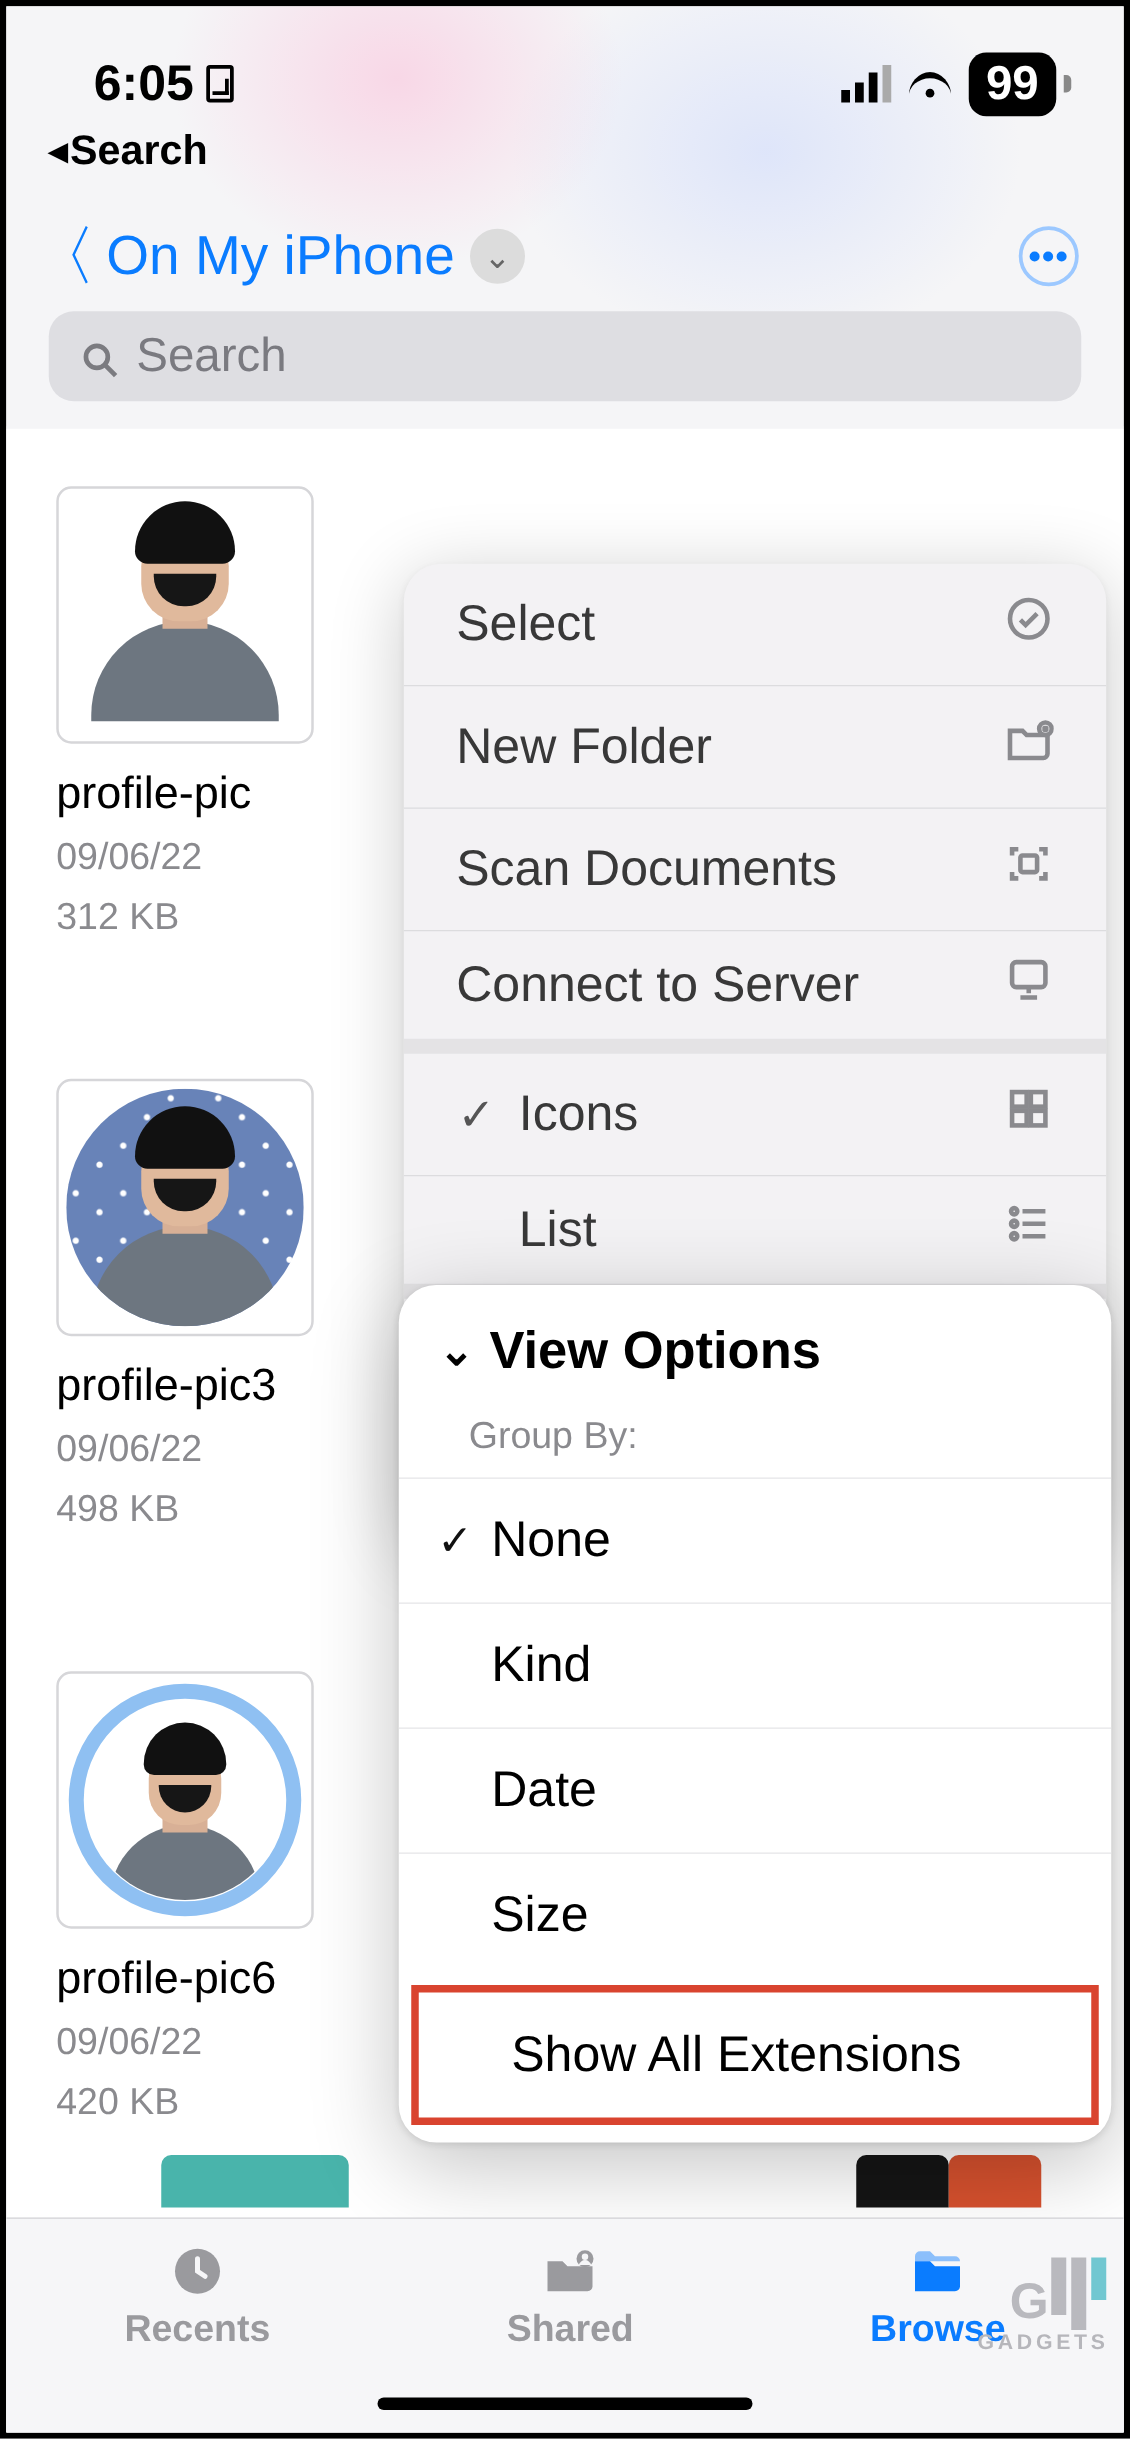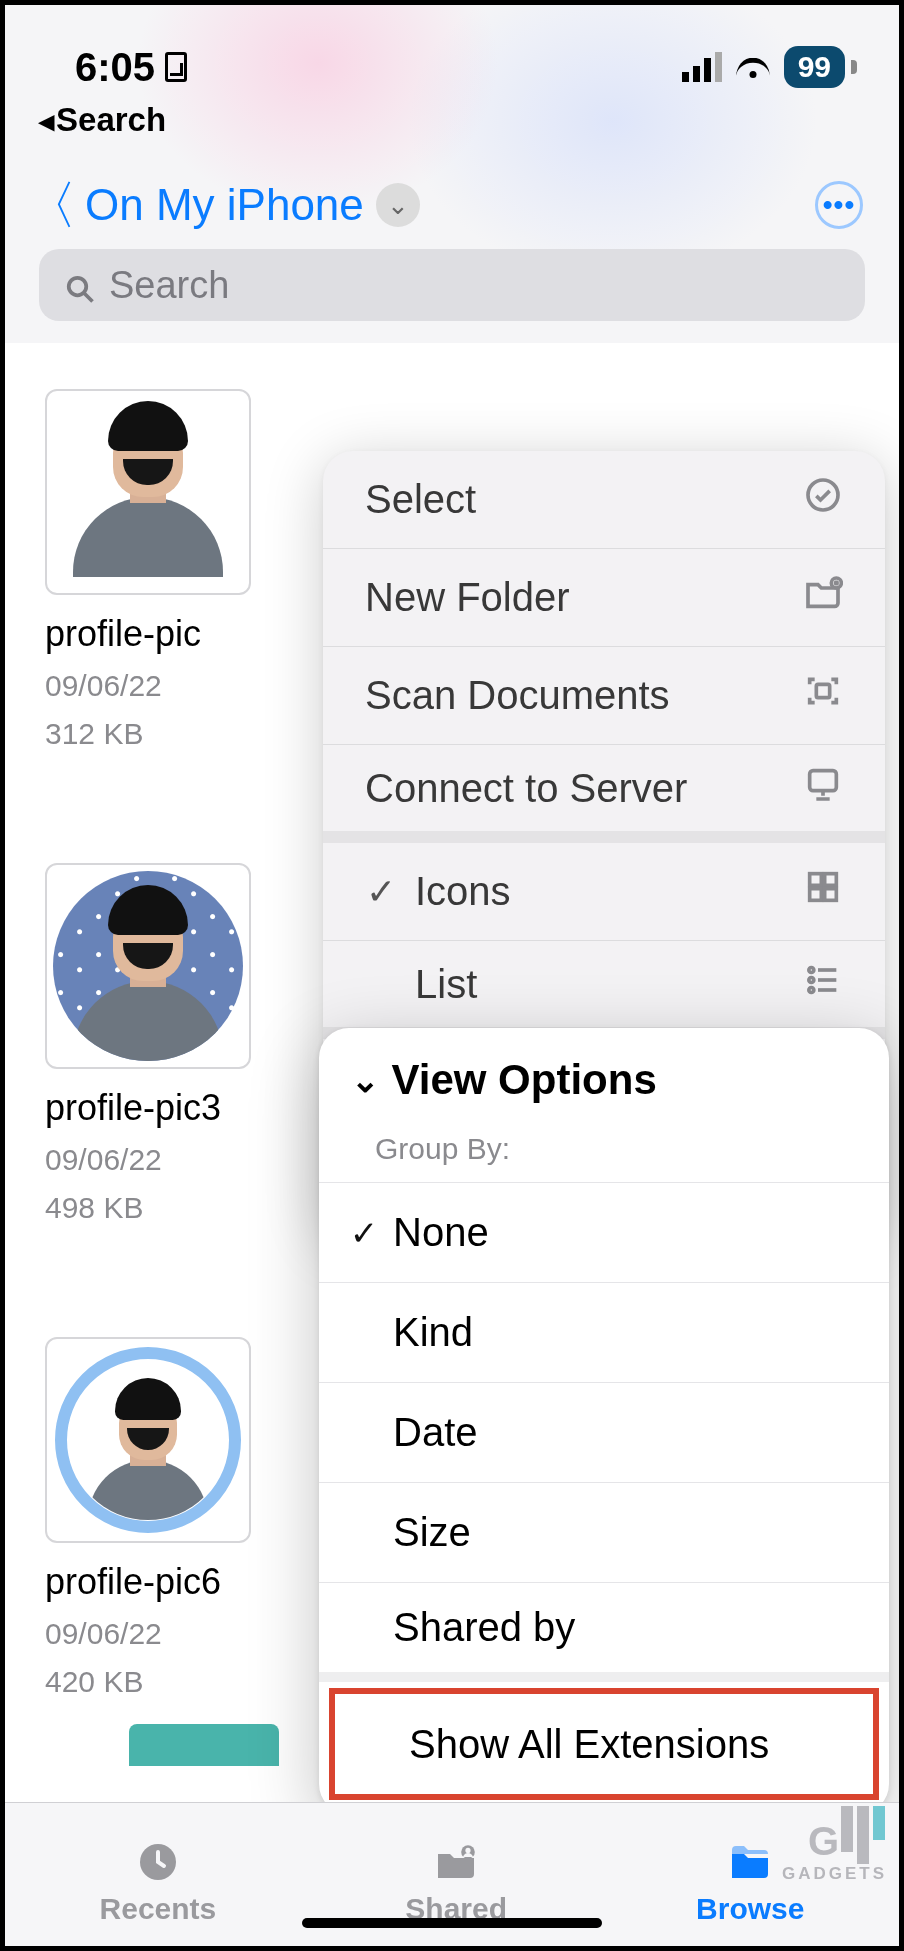--- a/index.html
+++ b/index.html
@@ -17,21 +17,21 @@
   .status-right { display:flex; align-items:center; gap:14px; }
   .sim-glyph { width:22px; height:30px; border:3px solid #000; border-radius:3px; display:inline-flex; align-items:flex-end; justify-content:center; }
   .sim-glyph::after{content:""; width:10px; height:10px; border:3px solid #000; border-top:none; border-left:none; margin-bottom:3px;}
   .signal { display:inline-flex; align-items:flex-end; gap:4px; height:30px;}
   .signal span { width:7px; background:#000; display:inline-block;}
   .signal span:nth-child(1){height:10px;} .signal span:nth-child(2){height:16px;} .signal span:nth-child(3){height:24px;} .signal span:nth-child(4){height:30px; background:#aaa;}
   .wifi { width:34px; height:30px; position:relative; display:inline-block;}
   .wifi::before{content:""; position:absolute; left:50%; top:50%; width:34px; height:34px; border:5px solid #000; border-bottom:none; border-left:none; border-right:none; border-radius:50%; transform:translate(-50%,-24%) rotate(0deg); clip-path: polygon(0 0,100% 0,100% 45%,0 45%);}
   .wifi::after{content:""; position:absolute; left:50%; bottom:4px; width:7px; height:7px; background:#000; border-radius:50%; transform:translateX(-50%);}
   .battery { display:flex; align-items:center; gap:6px;}
-  .battery-pill { background:#0c4a6e; color:#fff; font-weight:700; font-size:30px; padding:4px 14px; border-radius:14px;}
+  .battery-pill { background:#000000; color:#fff; font-weight:700; font-size:38px; padding:4px 14px; border-radius:14px;}
   .battery-tip { width:6px; height:14px; background:#888; border-radius:0 4px 4px 0;}
 
   .back-search { position:relative; z-index:2; padding:0 0 10px 34px; font-size:33px; font-weight:600; display:flex; align-items:center; gap:2px;}
   .back-caret { font-size:30px;}
 
   
   .navbar { position:relative; z-index:2; display:flex; align-items:center; padding: 30px 36px 18px 20px; }
   .nav-back { display:flex; align-items:center; gap:8px; color:#0a7cff; font-size:44px; font-weight:400;}
   .chev-left { font-size:52px; font-weight:300; line-height:1;}
   .nav-title { margin-left:22px; font-size:44px; font-weight:700; color:#000;}
@@ -74,21 +74,21 @@
   
   .menu2 { position:absolute; top:1023px; left:314px; width:570px; background:#fff; border-radius:30px; box-shadow: 0 18px 70px rgba(0,0,0,.24), 0 2px 6px rgba(0,0,0,.10); z-index:5; overflow:hidden;}
   .menu2-header { display:flex; align-items:center; gap:12px; padding:28px 38px 22px 32px; font-size:42px; font-weight:700;}
   .menu2-sub { padding: 6px 38px 16px 56px; color:#8a8a8e; font-size:30px;}
   .menu2-row { display:flex; align-items:center; gap:14px; padding:0 40px 0 30px; height:100px; font-size:40px; color:#000; border-top:1.5px solid #e5e5e8;}
   .menu2-row .left{ display:flex; align-items:center; gap:14px;}
   .menu2-row .check{ width:30px; display:inline-flex; justify-content:center; font-size:34px; color:#111;}
   .show-ext-box { border:6px solid #d9442f; margin:6px 10px 14px 10px; }
 
   
-  .tabbar { position:absolute; z-index:6; left:0; right:0; bottom:0; height:144px; background:linear-gradient(#f6f6f8,#f6f6f8); border-top:1px solid #d0d0d4; display:flex; align-items:flex-start; justify-content:space-around; padding-top:35px;}
+  .tabbar { position:absolute; z-index:6; left:0; right:0; bottom:0; height:172px; background:linear-gradient(#f6f6f8,#f6f6f8); border-top:1px solid #d0d0d4; display:flex; align-items:flex-start; justify-content:space-around; padding-top:18px;}
   .tab { display:flex; flex-direction:column; align-items:center; gap:6px; font-size:30px; color:#9a9a9e; font-weight:600;}
   .tab.active { color:#0a7cff;}
   .tab svg { width:56px; height:48px; }
   .home-indicator { position:absolute; left:50%; bottom:18px; transform:translateX(-50%); width:300px; height:10px; background:#000; border-radius:6px;}
 
   
   .watermark { position:absolute; right:10px; bottom:82px; z-index:7; font-family: Arial, sans-serif; font-weight:800; font-size:40px; color:#b9b9be; letter-spacing:-2px; display:flex; align-items:flex-end;}
   .watermark .bars { display:inline-flex; gap:4px; margin:0 4px;}
   .watermark .bars span{ width:12px; background:#71c7d1;}
   .watermark .bars span:nth-child(1){height:46px; background:#b9b9be;}
@@ -324,26 +324,20 @@
           <span class="check"></span>
           <span>Date</span>
         </div>
     </div>
     <div class="menu2-row">
       <div class="left">
           <span class="check"></span>
           <span>Size</span>
         </div>
     </div>
-    <div class="menu2-row" style="border-bottom:10px solid #eeeeef;">
-      <div class="left">
-          <span class="check"></span>
-          <span>Shared by</span>
-        </div>
-    </div>
     <div class="show-ext-box">
       <div class="menu2-row" style="border-top:none;">
         <div class="left">
             <span class="check"></span>
             <span>Show All Extensions</span>
           </div>
       </div>
     </div>
   </div>
 

